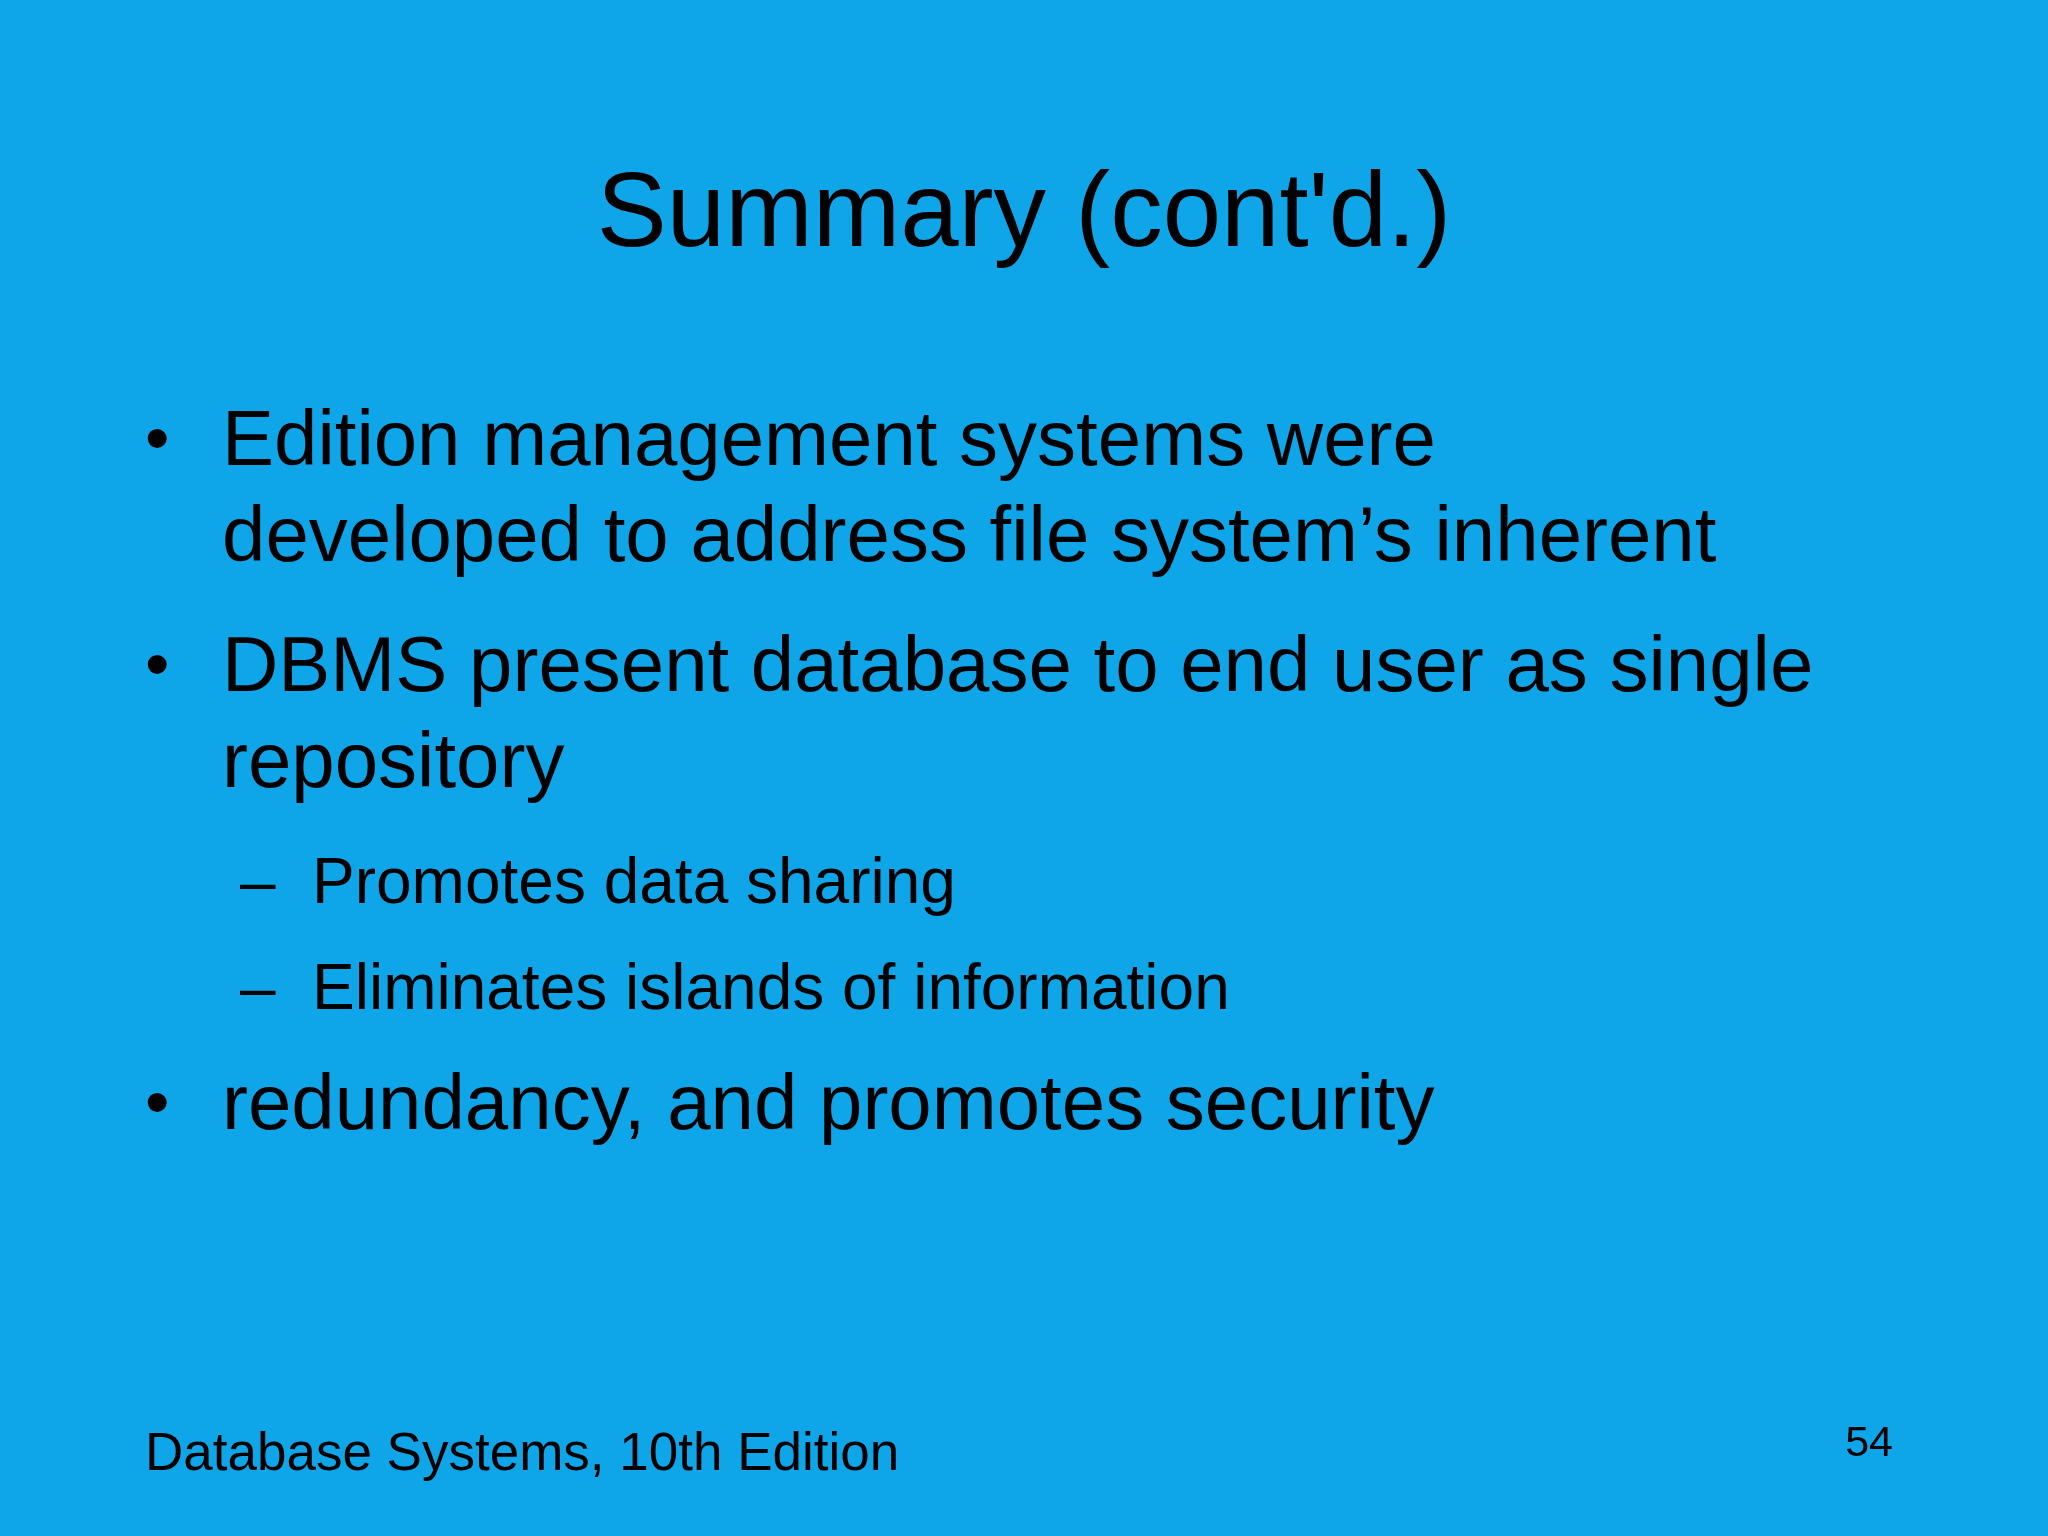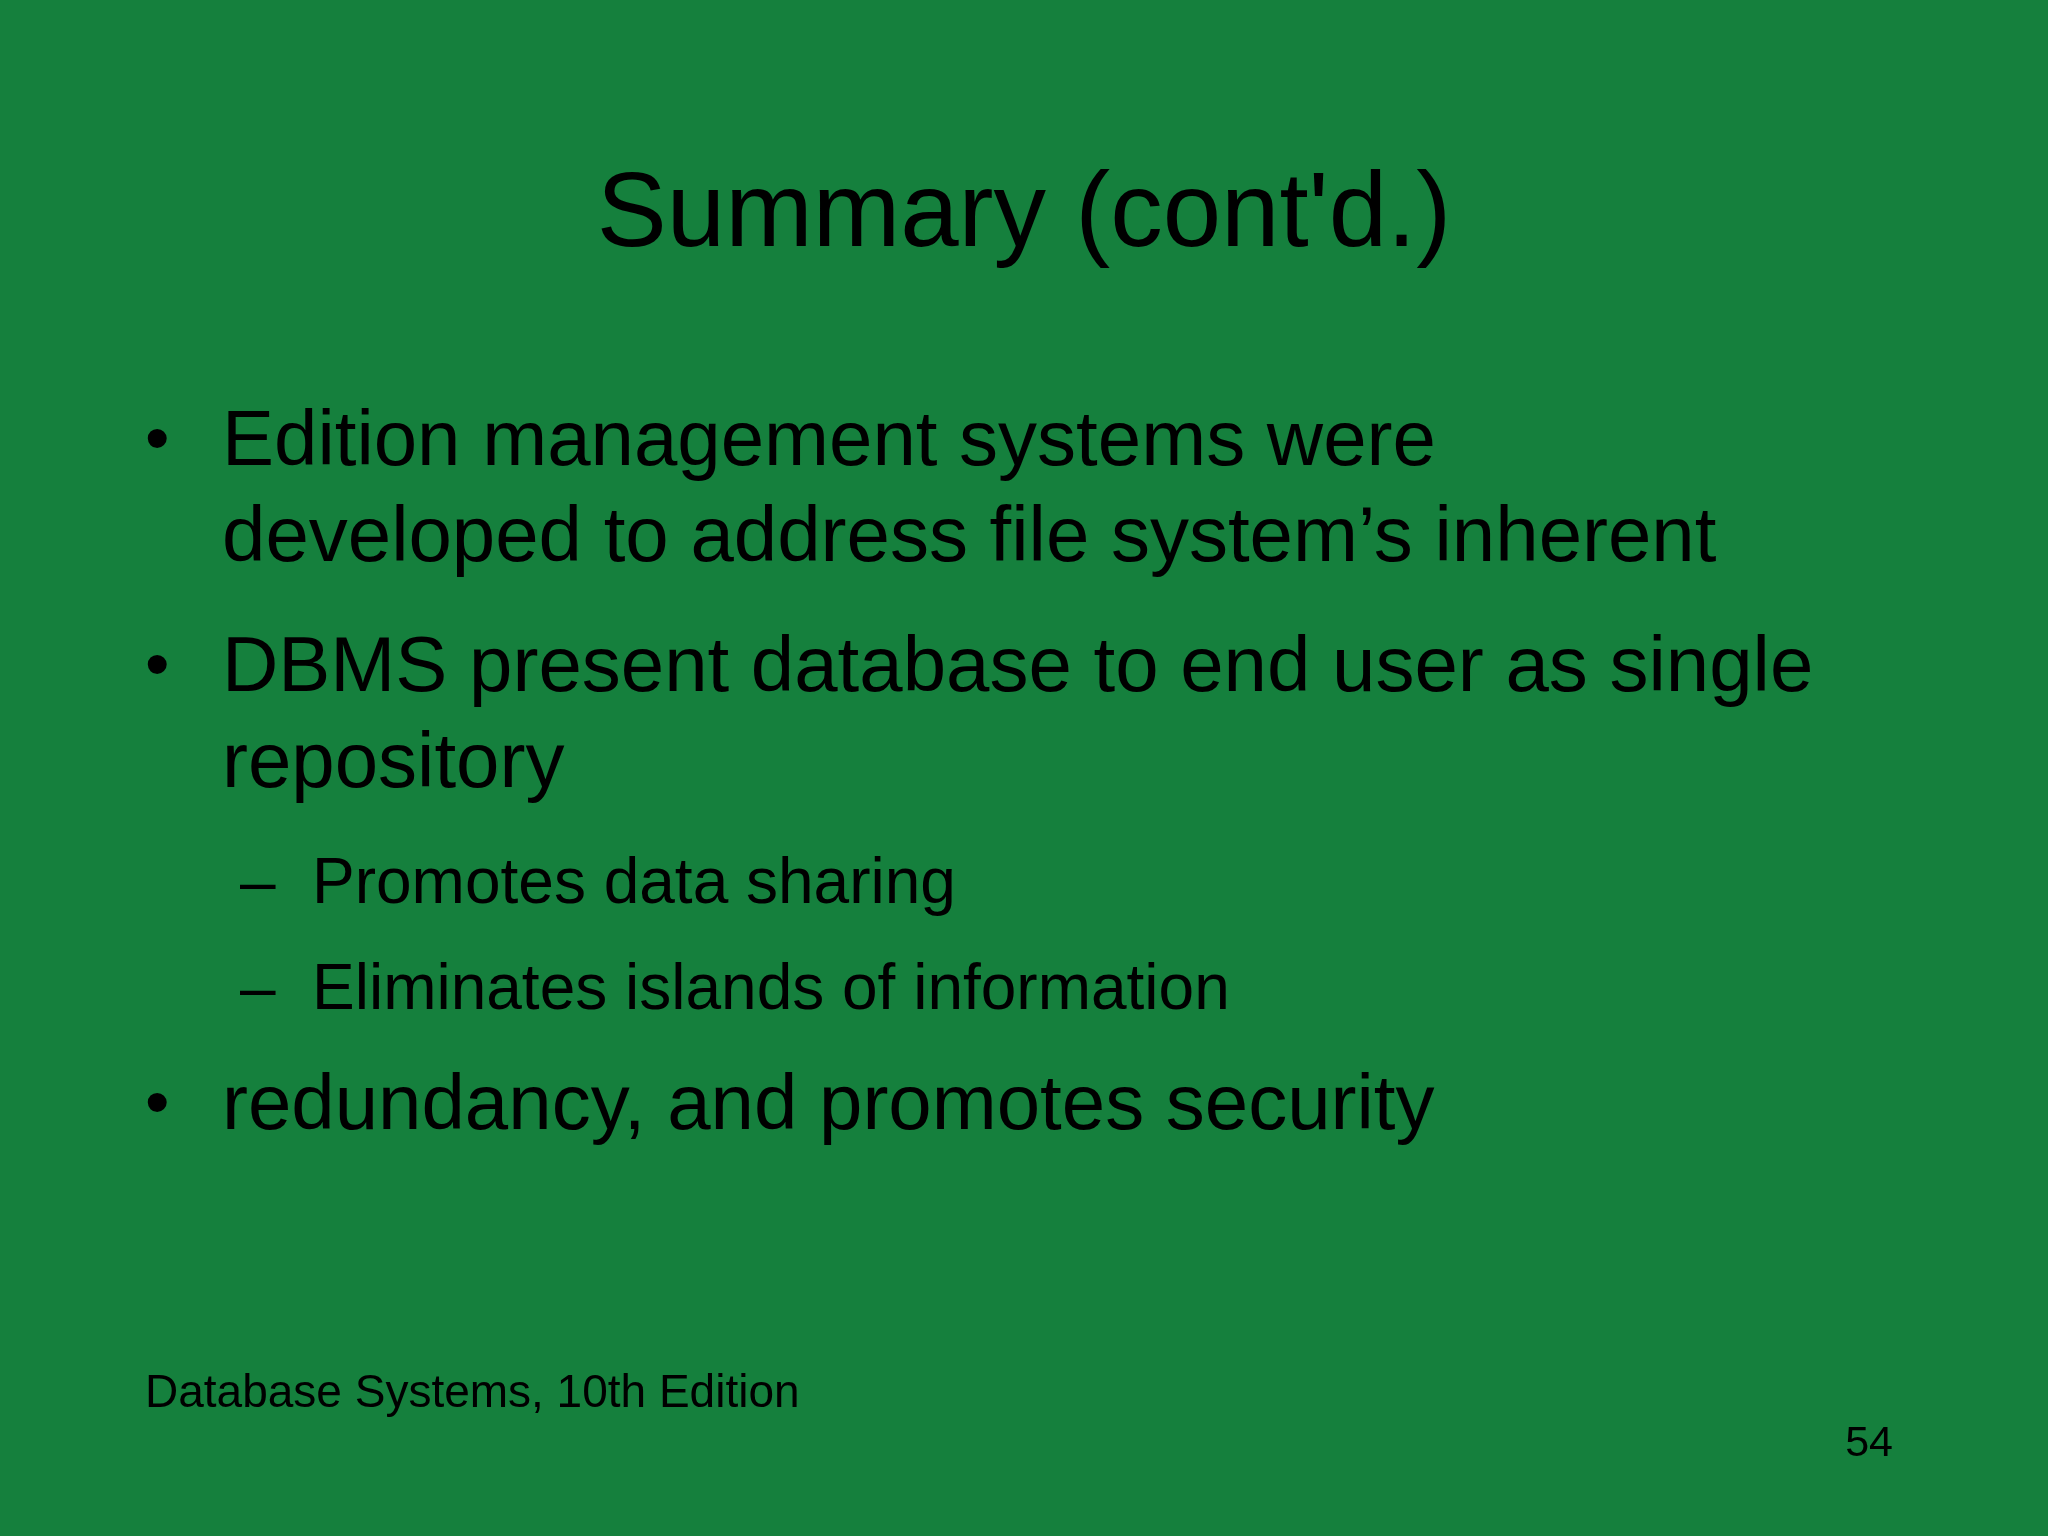--- a/index.html
+++ b/index.html
@@ -4,21 +4,21 @@
 <style>
   html, body {
     margin: 0;
     padding: 0;
     background: #ffffff;
   }
   .slide {
     position: relative;
     width: 2048px;
     height: 1536px;
-    background: #15803d;
+    background: #0ea5e9;
     font-family: "Liberation Sans", "DejaVu Sans", sans-serif;
     color: #000000;
     overflow: hidden;
   }
   .slide-title {
     position: absolute;
     top: 142px;
     left: 0;
     width: 100%;
     text-align: center;
@@ -63,22 +63,22 @@
   }
   .bullet-text {
     flex: 1 1 auto;
   }
   .bullet-line {
     white-space: nowrap;
   }
   .footer-left {
     position: absolute;
     left: 145px;
-    top: 1364px;
-    font-size: 46px;
+    top: 1420px;
+    font-size: 53px;
     line-height: 1.2;
     white-space: nowrap;
   }
   .page-number {
     position: absolute;
     right: 155px;
     top: 1416px;
     font-size: 43px;
     line-height: 1.2;
   }

